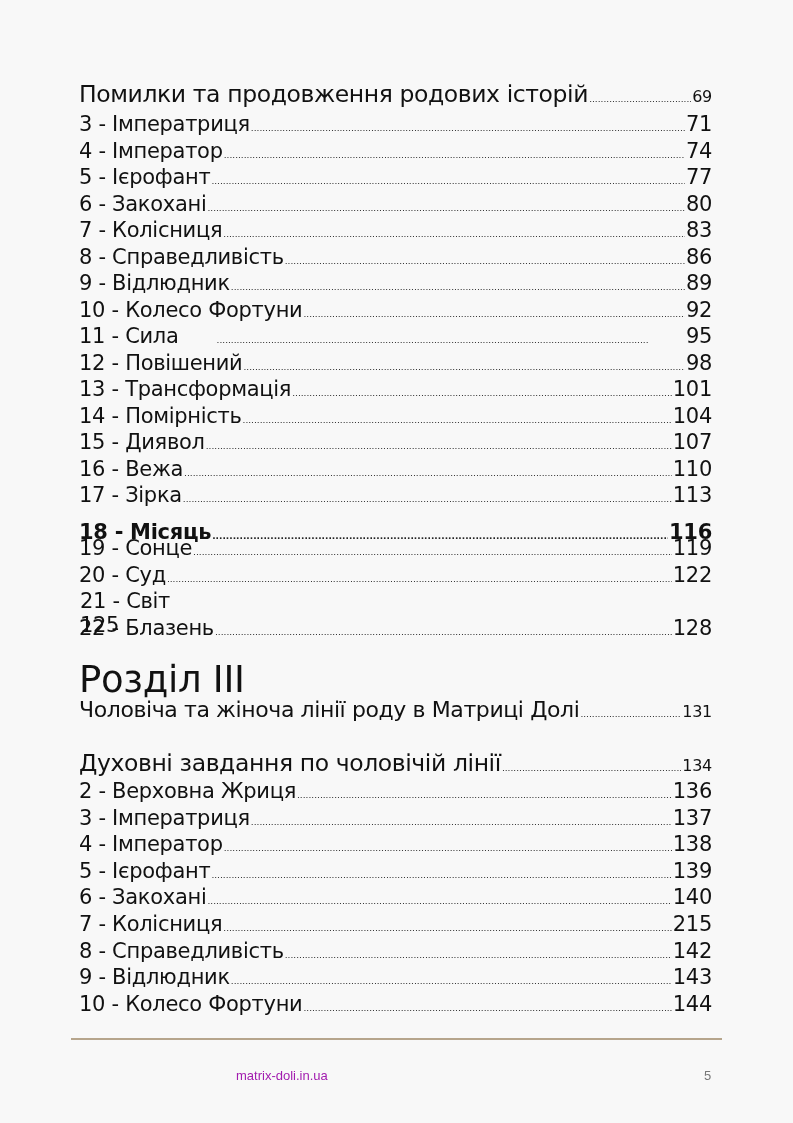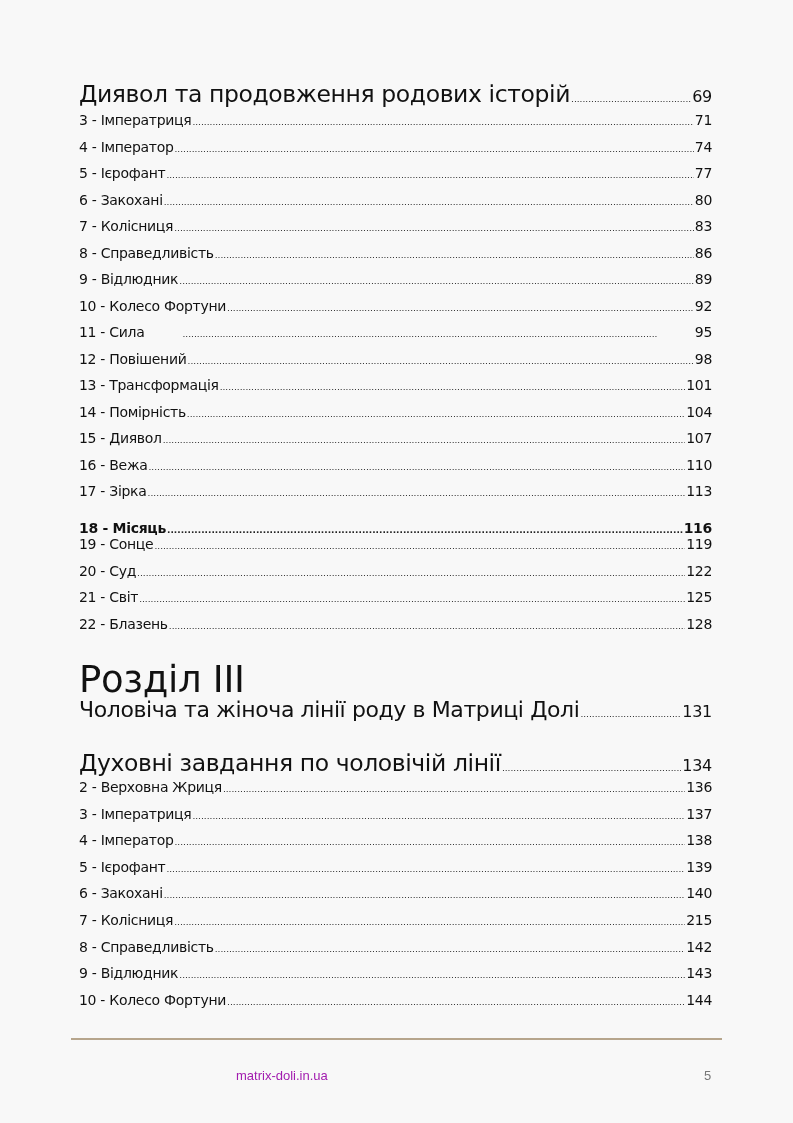--- a/index.html
+++ b/index.html
@@ -35,21 +35,21 @@
       overflow: hidden;
       margin: 0 1px;
       color: #222;
       letter-spacing: 0px;
     }
     .row .dots::before {
       content: "....................................................................................................................................................................................................................................................................................................................";
     }
     .row .page { flex: 0 0 auto; }
     .row.item {
-      font-size: 14px;
+      font-size: 21px;
       letter-spacing: -0.3px;
       height: 26.7px;
     }
     .row.item .dots { font-size: 9px; }
     .row.heading {
       font-size: 23.5px;
       letter-spacing: -0.4px;
     }
     .row.heading .dots { font-size: 9px; }
     .row.heading .page { font-size: 16px; letter-spacing: -0.3px; }
@@ -84,21 +84,21 @@
       font-size: 13px;
       color: #777;
     }
   </style>
 </head>
 <body>
 
 <div class="toc">
 
   <div class="row heading" style="top:80px;">
-    <span class="label">Диявол та продовження родових історій</span>
+    <span class="label">Помилки та продовження родових історій</span>
     <span class="dots"></span>
     <span class="page">69</span>
   </div>
 
   <div id="part2-list">
       <div class="row item" style="top: 112px;">
         <span class="label">3 - Імператриця</span>
         <span class="dots"></span>
         <span class="page">71</span>
       </div>
@@ -180,21 +180,21 @@
       <div class="row item" style="top: 536px;">
         <span class="label">19 - Сонце</span>
         <span class="dots"></span>
         <span class="page">119</span>
       </div>
       <div class="row item" style="top: 562.5px;">
         <span class="label">20 - Суд</span>
         <span class="dots"></span>
         <span class="page">122</span>
       </div>
-      <div class="row item" style="top: 589px;">
+      <div class="row item" style="top: 589px; flex-direction: column;">
         <span class="label">21 - Світ</span>
         <span class="dots"></span>
         <span class="page">125</span>
       </div>
       <div class="row item" style="top: 615.5px;">
         <span class="label">22 - Блазень</span>
         <span class="dots"></span>
         <span class="page">128</span>
       </div>
     </div>

